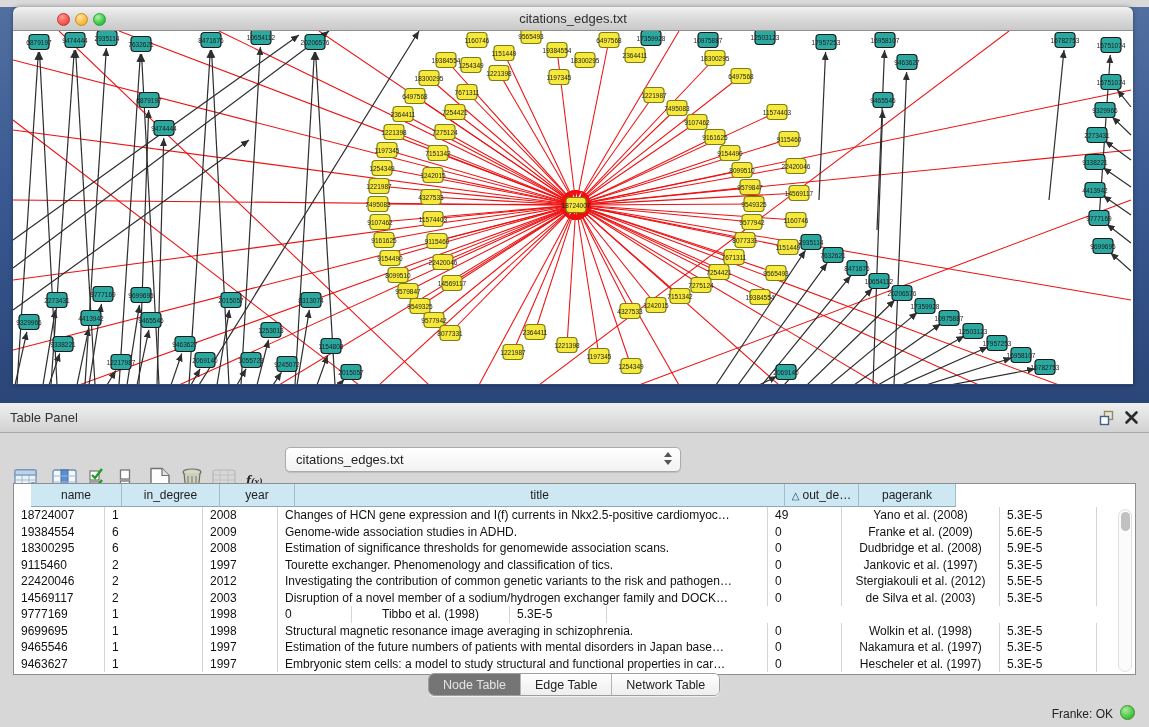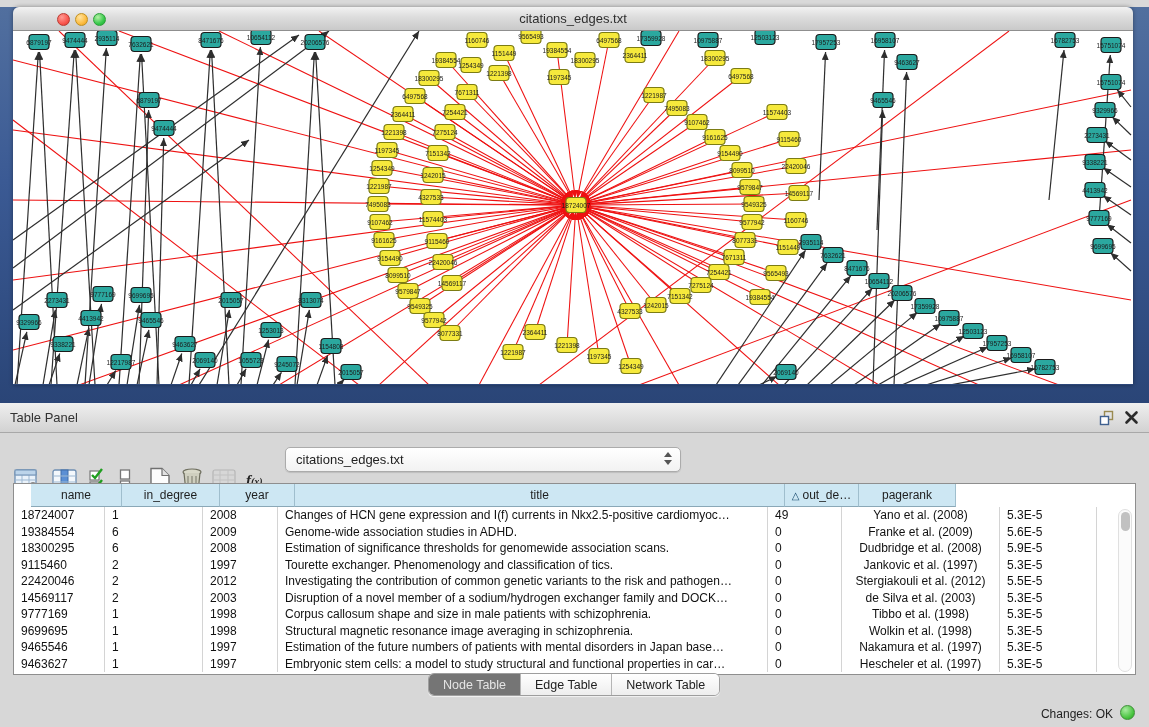--- a/index.html
+++ b/index.html
@@ -879,21 +879,20 @@
             <div class="tcell" style="width: 75px;">2003</div>
             <div class="tcell" style="width: 490px;">Disruption of a novel member of a sodium/hydrogen exchanger family and DOCK…</div>
             <div class="tcell" style="width: 74px;">0</div>
             <div class="tcell center" style="width: 158px;">de Silva et al. (2003)</div>
             <div class="tcell" style="width: 97px;">5.3E-5</div>
           </div>
           <div class="trow">
             <div class="tcell" style="width: 91px;">9777169</div>
             <div class="tcell" style="width: 98px;">1</div>
             <div class="tcell" style="width: 75px;">1998</div>
-            <div class="tcell" style="width: 490px;">Corpus callosum shape and size in male patients with schizophrenia.</div>
             <div class="tcell" style="width: 74px;">0</div>
             <div class="tcell center" style="width: 158px;">Tibbo et al. (1998)</div>
             <div class="tcell" style="width: 97px;">5.3E-5</div>
           </div>
           <div class="trow">
             <div class="tcell" style="width: 91px;">9699695</div>
             <div class="tcell" style="width: 98px;">1</div>
             <div class="tcell" style="width: 75px;">1998</div>
             <div class="tcell" style="width: 490px;">Structural magnetic resonance image averaging in schizophrenia.</div>
             <div class="tcell" style="width: 74px;">0</div>
@@ -924,17 +923,17 @@
         </div>
     </div>
 
     <div class="tabs" id="tabs">
         <div class="tab sel">Node Table</div>
         <div class="tab">Edge Table</div>
         <div class="tab">Network Table</div>
       </div>
 
     <div class="statusbar">
-      <span class="mem-label">Changes: OK</span>
+      <span class="mem-label">Franke: OK</span>
       <span class="mem-dot"></span>
     </div>
   </div>
 </div>
 
 </body></html>

